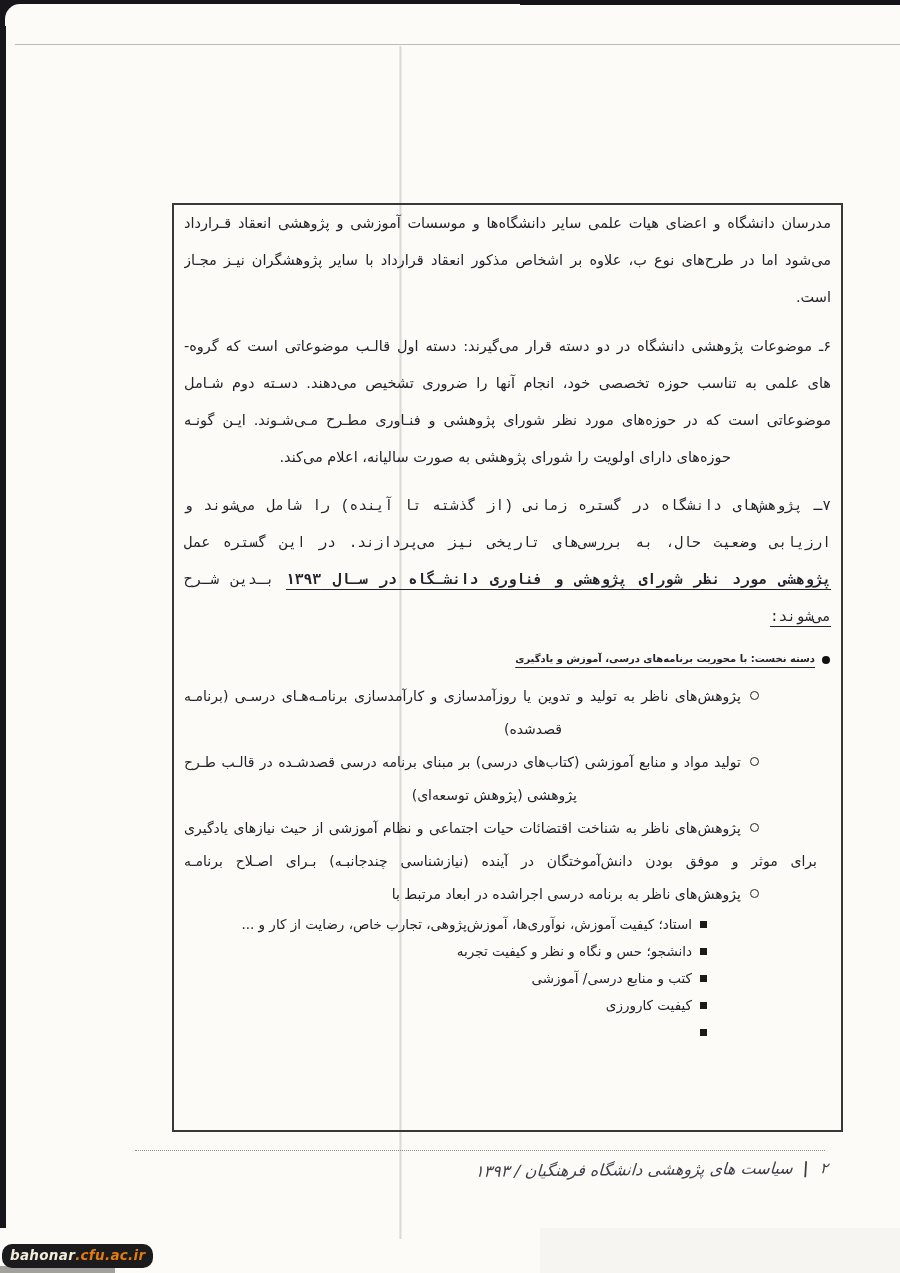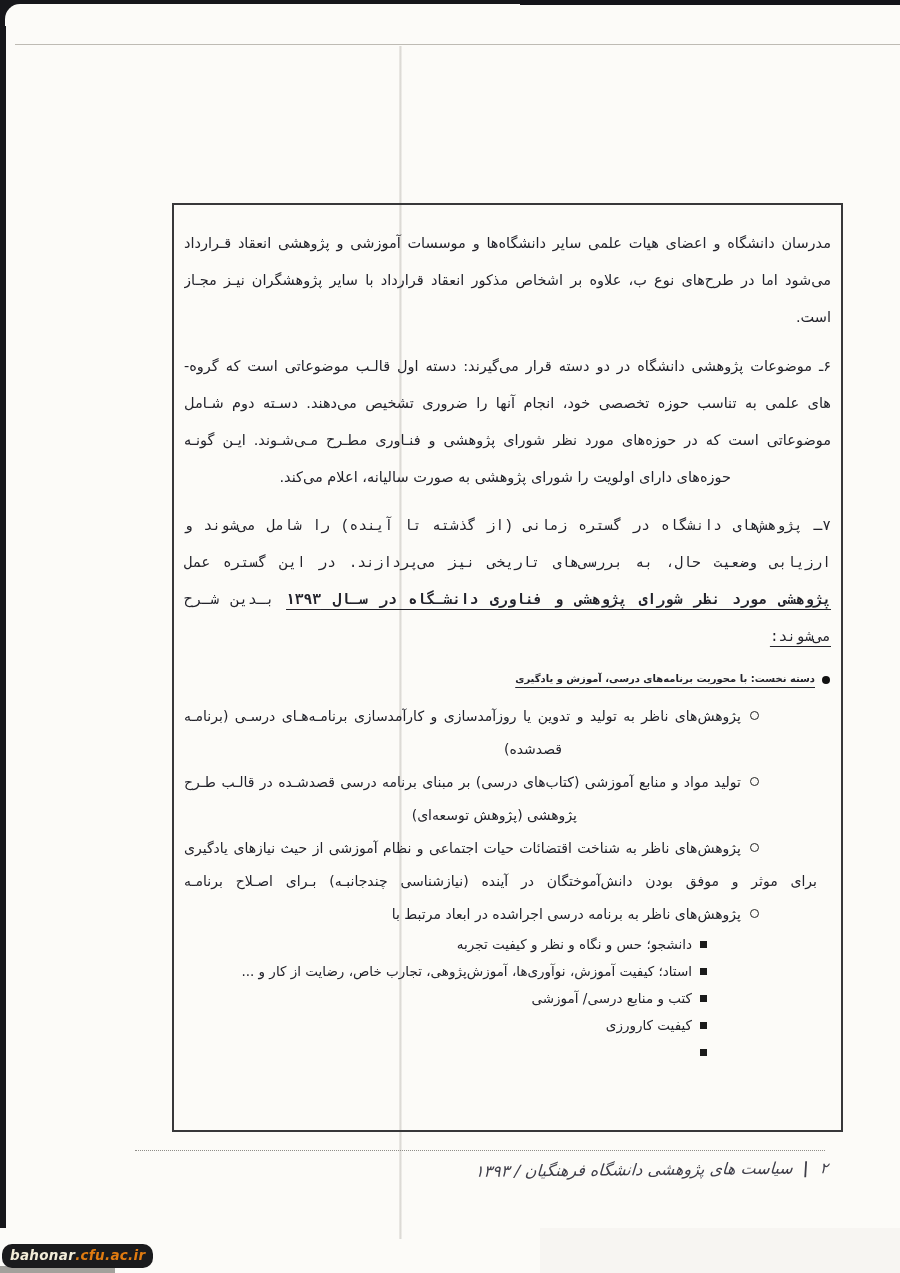--- a/index.html
+++ b/index.html
@@ -18,21 +18,21 @@
   .scan-hline{position:absolute;top:44px;left:15px;right:0;height:1px;background:#b3afa8;opacity:.85;}
   .fold-line{position:absolute;top:46px;bottom:34px;left:399px;width:3px;
     background:linear-gradient(to right,#eceae6,#d9d7d2,#f3f1ee);opacity:.9;}
   .bottom-band{position:absolute;top:1266px;left:0;width:115px;height:7px;background:#a3a19c;}
   .shade-br{position:absolute;right:0;top:1228px;width:360px;height:45px;background:#f3f2ef;opacity:.6;}
 
   
   .doc-box{
     position:absolute;left:172px;top:203px;width:671px;height:929px;
     border:2px solid #38383a;box-sizing:border-box;
-    padding:20px 10px;overflow:hidden;background:transparent;
+    padding:0 10px;overflow:hidden;background:transparent;
   }
   .doc-content{direction:rtl;text-align:right;}
   .blk{position:relative;}
   .ln{overflow:hidden;}
   .ln-j{text-align:justify;text-align-last:justify;text-justify:inter-word;}
   .ln-r{text-align:right;text-align-last:right;}
   .seg-b{font-weight:bold;}
   .seg-u{text-decoration:underline;text-underline-offset:5px;text-decoration-thickness:1.3px;}
 
   .blk-p{margin-bottom:12px;font-size:14.5px;}
@@ -119,25 +119,25 @@
         <span class="bullet b-sub"></span>
         <div class="ln ln-j" style="margin-right: 76px;"><span>پژوهش‌های ناظر به شناخت اقتضائات حیات اجتماعی و نظام آموزشی از حیث نیازهای یادگیری</span></div>
         <div class="ln ln-j"><span>برای موثر و موفق بودن دانش‌آموختگان در آینده (نیازشناسی چندجانبـه) بـرای اصـلاح برنامـه</span></div>
       </div>
       <div class="blk blk-bullet-sub">
         <span class="bullet b-sub"></span>
         <div class="ln ln-r" style="margin-right: 76px;"><span>پژوهش‌های ناظر به برنامه درسی اجراشده در ابعاد مرتبط با</span></div>
       </div>
       <div class="blk blk-bullet-square">
         <span class="bullet b-sq"></span>
-        <div class="ln ln-r"><span>دانشجو؛ حس و نگاه و نظر و کیفیت تجربه</span></div>
+        <div class="ln ln-r"><span>استاد؛ کیفیت آموزش، نوآوری‌ها، آموزش‌پژوهی، تجارب خاص، رضایت از کار و ...</span></div>
       </div>
       <div class="blk blk-bullet-square">
         <span class="bullet b-sq"></span>
-        <div class="ln ln-r"><span>استاد؛ کیفیت آموزش، نوآوری‌ها، آموزش‌پژوهی، تجارب خاص، رضایت از کار و ...</span></div>
+        <div class="ln ln-r"><span>دانشجو؛ حس و نگاه و نظر و کیفیت تجربه</span></div>
       </div>
       <div class="blk blk-bullet-square">
         <span class="bullet b-sq"></span>
         <div class="ln ln-r"><span>کتب و منابع درسی/ آموزشی</span></div>
       </div>
       <div class="blk blk-bullet-square">
         <span class="bullet b-sq"></span>
       </div>
       <div class="blk blk-bullet-square">
         <span class="bullet b-sq"></span>

